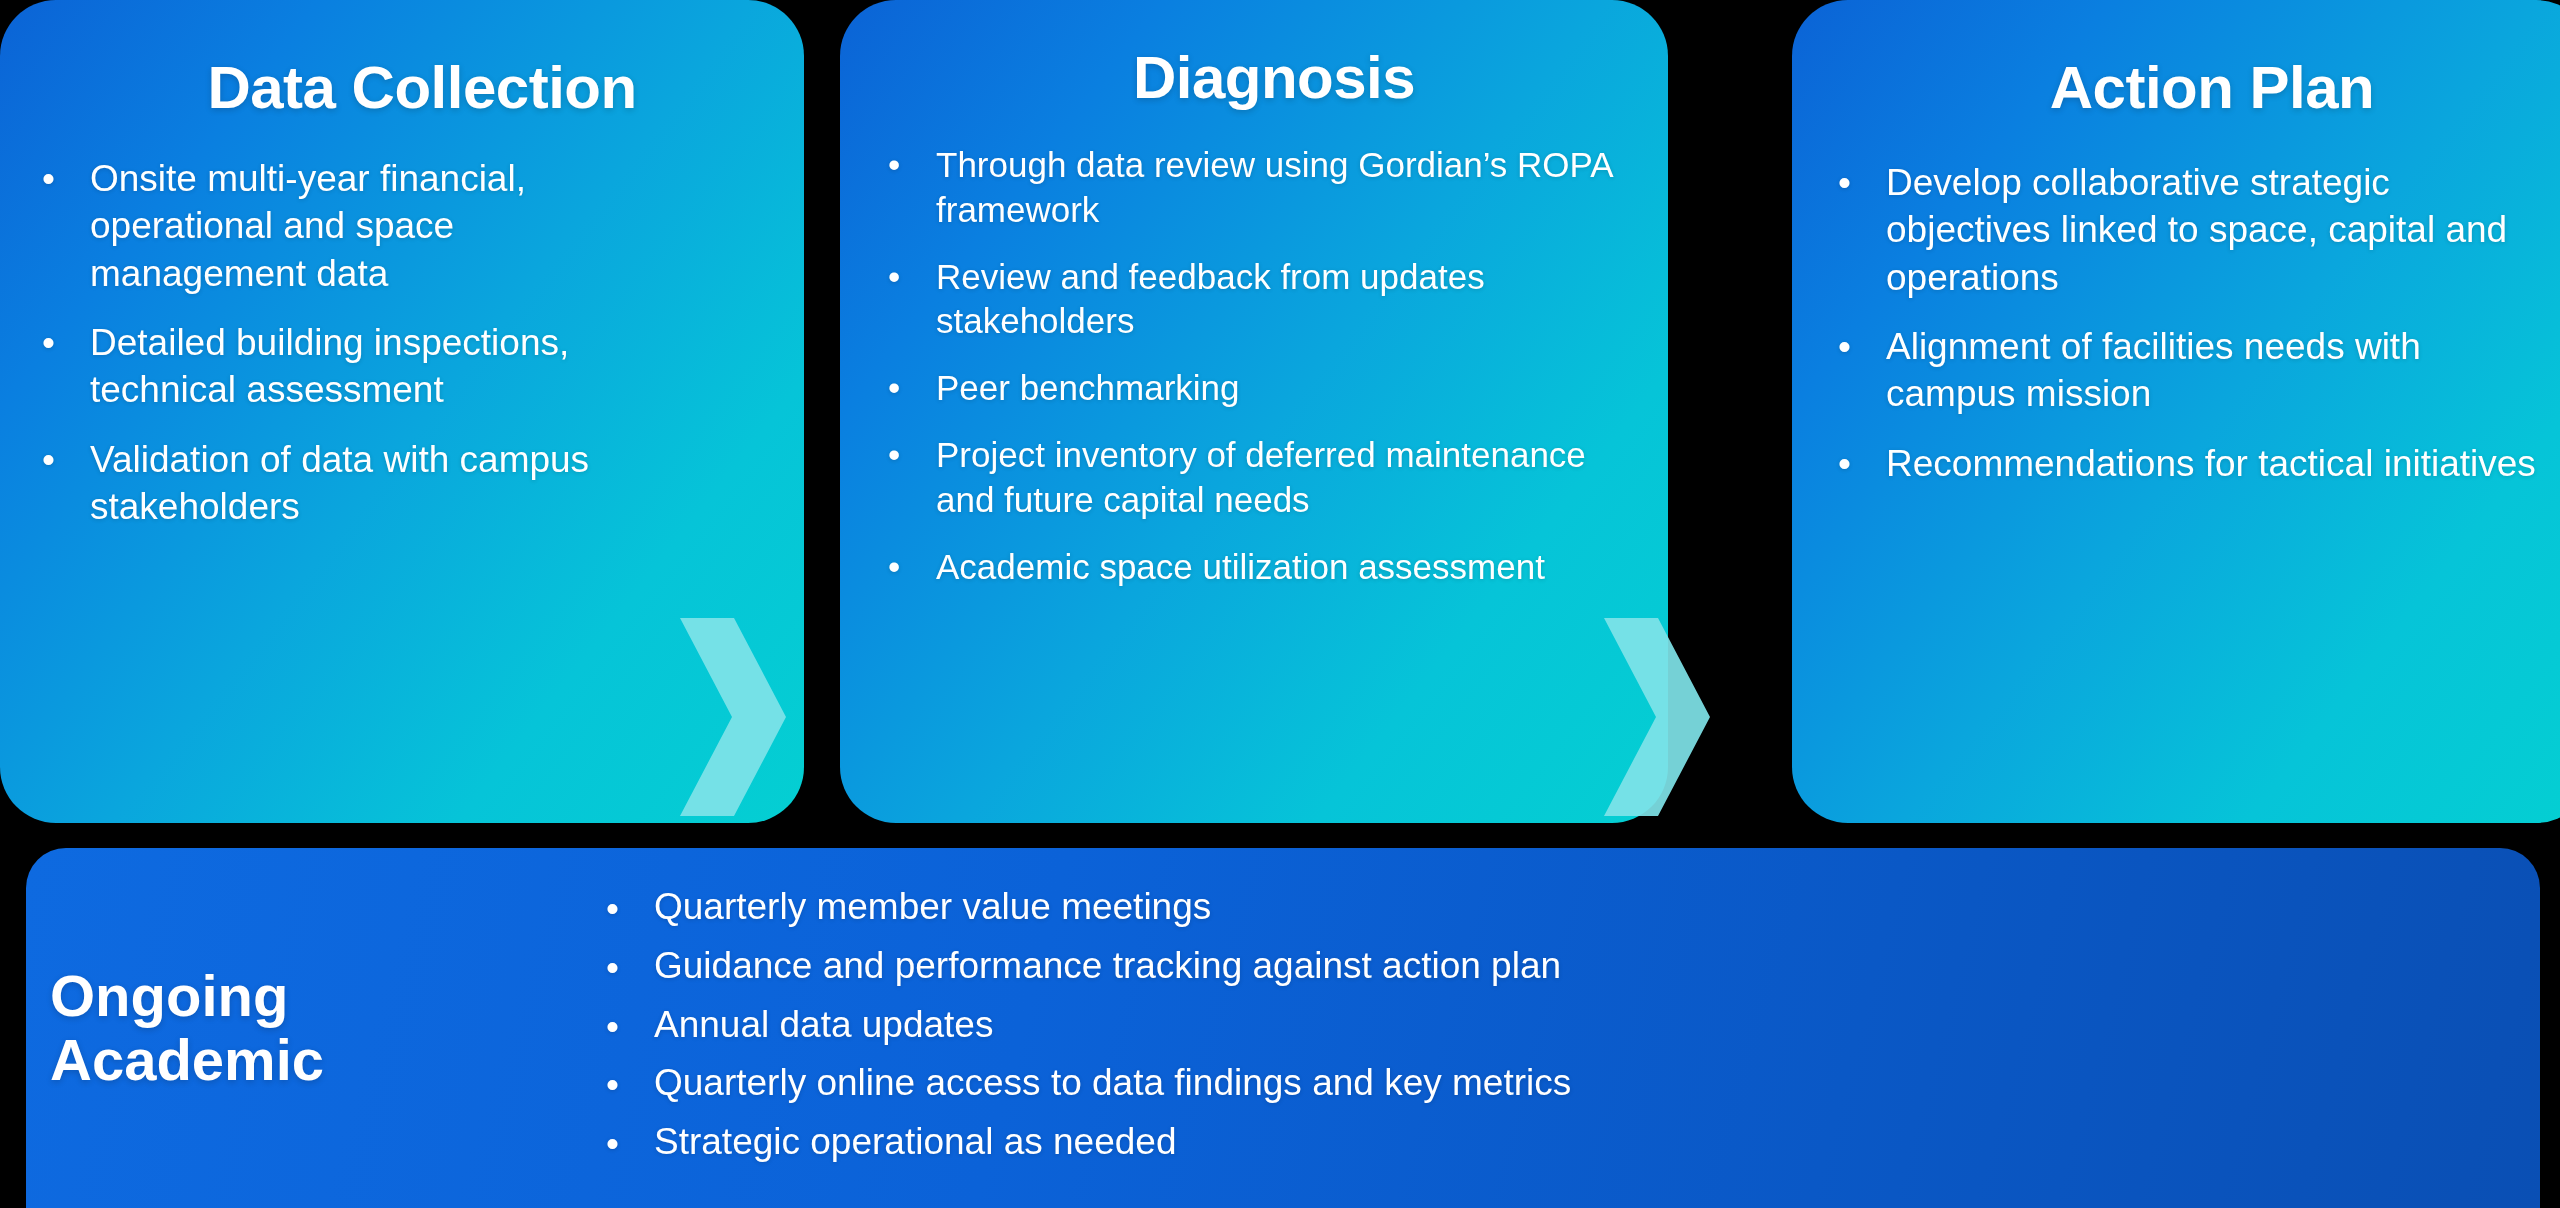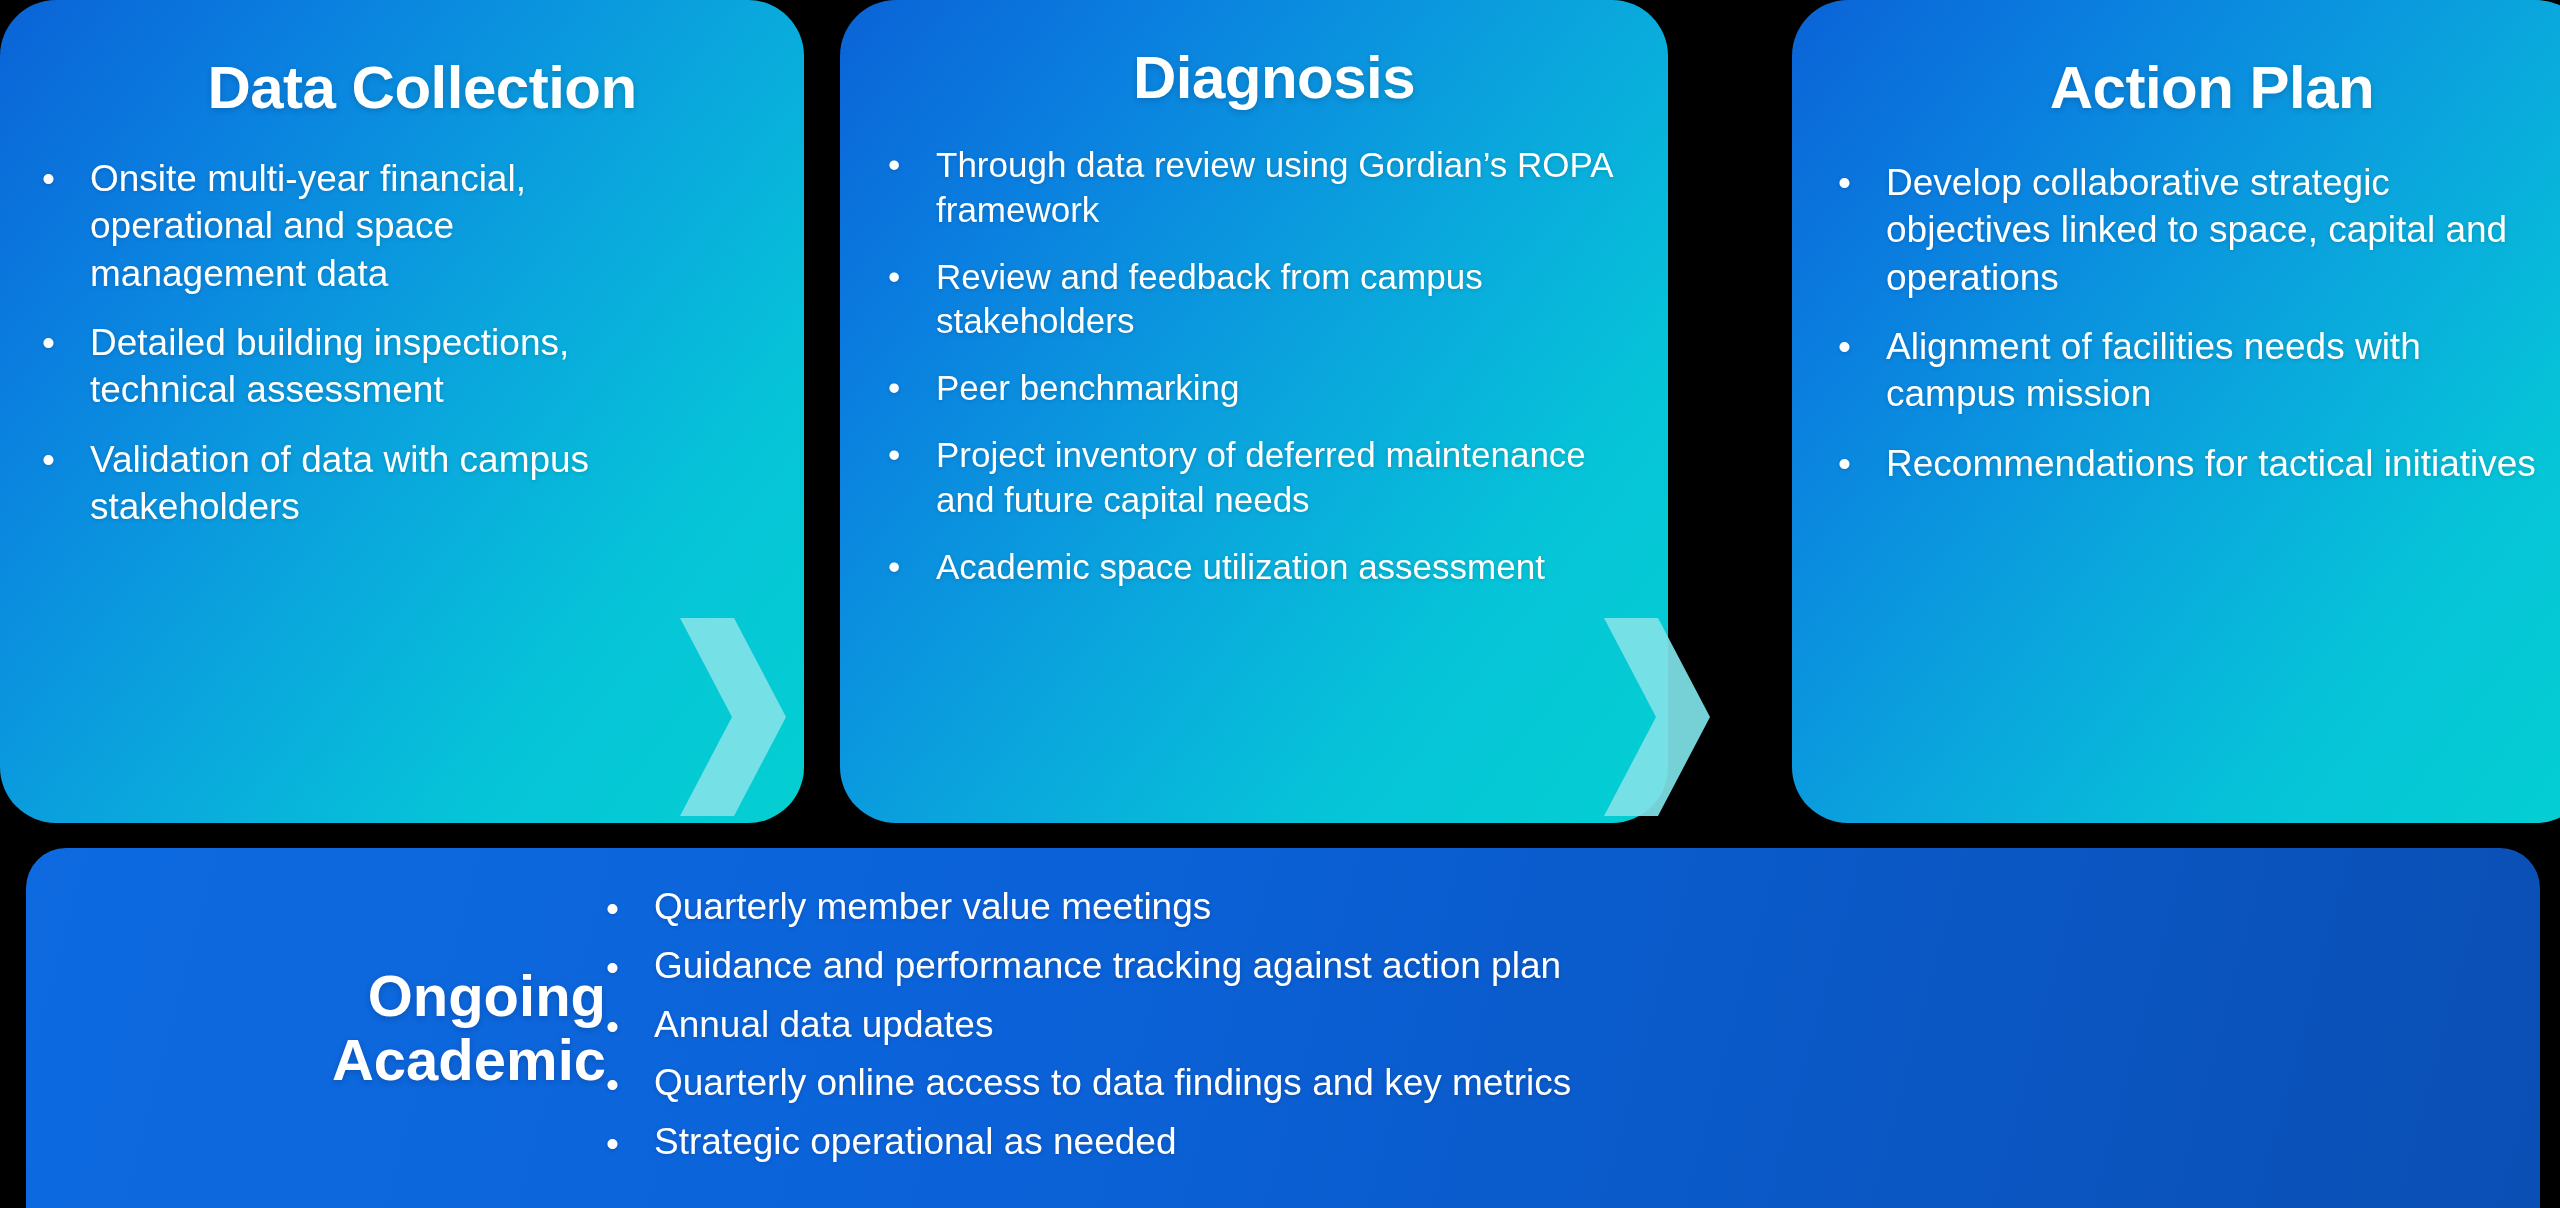--- a/index.html
+++ b/index.html
@@ -128,21 +128,21 @@
     z-index: 2;
     display: flex;
     align-items: center;
     height: 100%;
     padding: 0 40px 0 0;
     box-sizing: border-box;
   }
   #ongoing-title {
     width: 580px;
     flex: 0 0 580px;
-    text-align: right;
+    text-align: left;
     font-size: 58px;
     font-weight: 700;
     line-height: 1.1;
     padding-left: 24px;
     box-sizing: border-box;
     text-shadow: 0 2px 6px rgba(0,0,0,0.18);
   }
   #ongoing-bullets {
     flex: 1 1 auto;
     padding-top: 8px;
@@ -189,21 +189,21 @@
     <div class="card-bg"></div>
     <div class="card-inner">
       <div class="card-title">Diagnosis</div>
       <ul class="bullets">
         <li>
           <span class="bul">•</span>
           <span class="txt">Through data review using Gordian’s ROPA framework</span>
         </li>
         <li>
           <span class="bul">•</span>
-          <span class="txt">Review and feedback from campus stakeholders</span>
+          <span class="txt">Review and feedback from updates stakeholders</span>
         </li>
         <li>
           <span class="bul">•</span>
           <span class="txt">Peer benchmarking</span>
         </li>
         <li>
           <span class="bul">•</span>
           <span class="txt">Project inventory of deferred maintenance and future capital needs</span>
         </li>
         <li>

